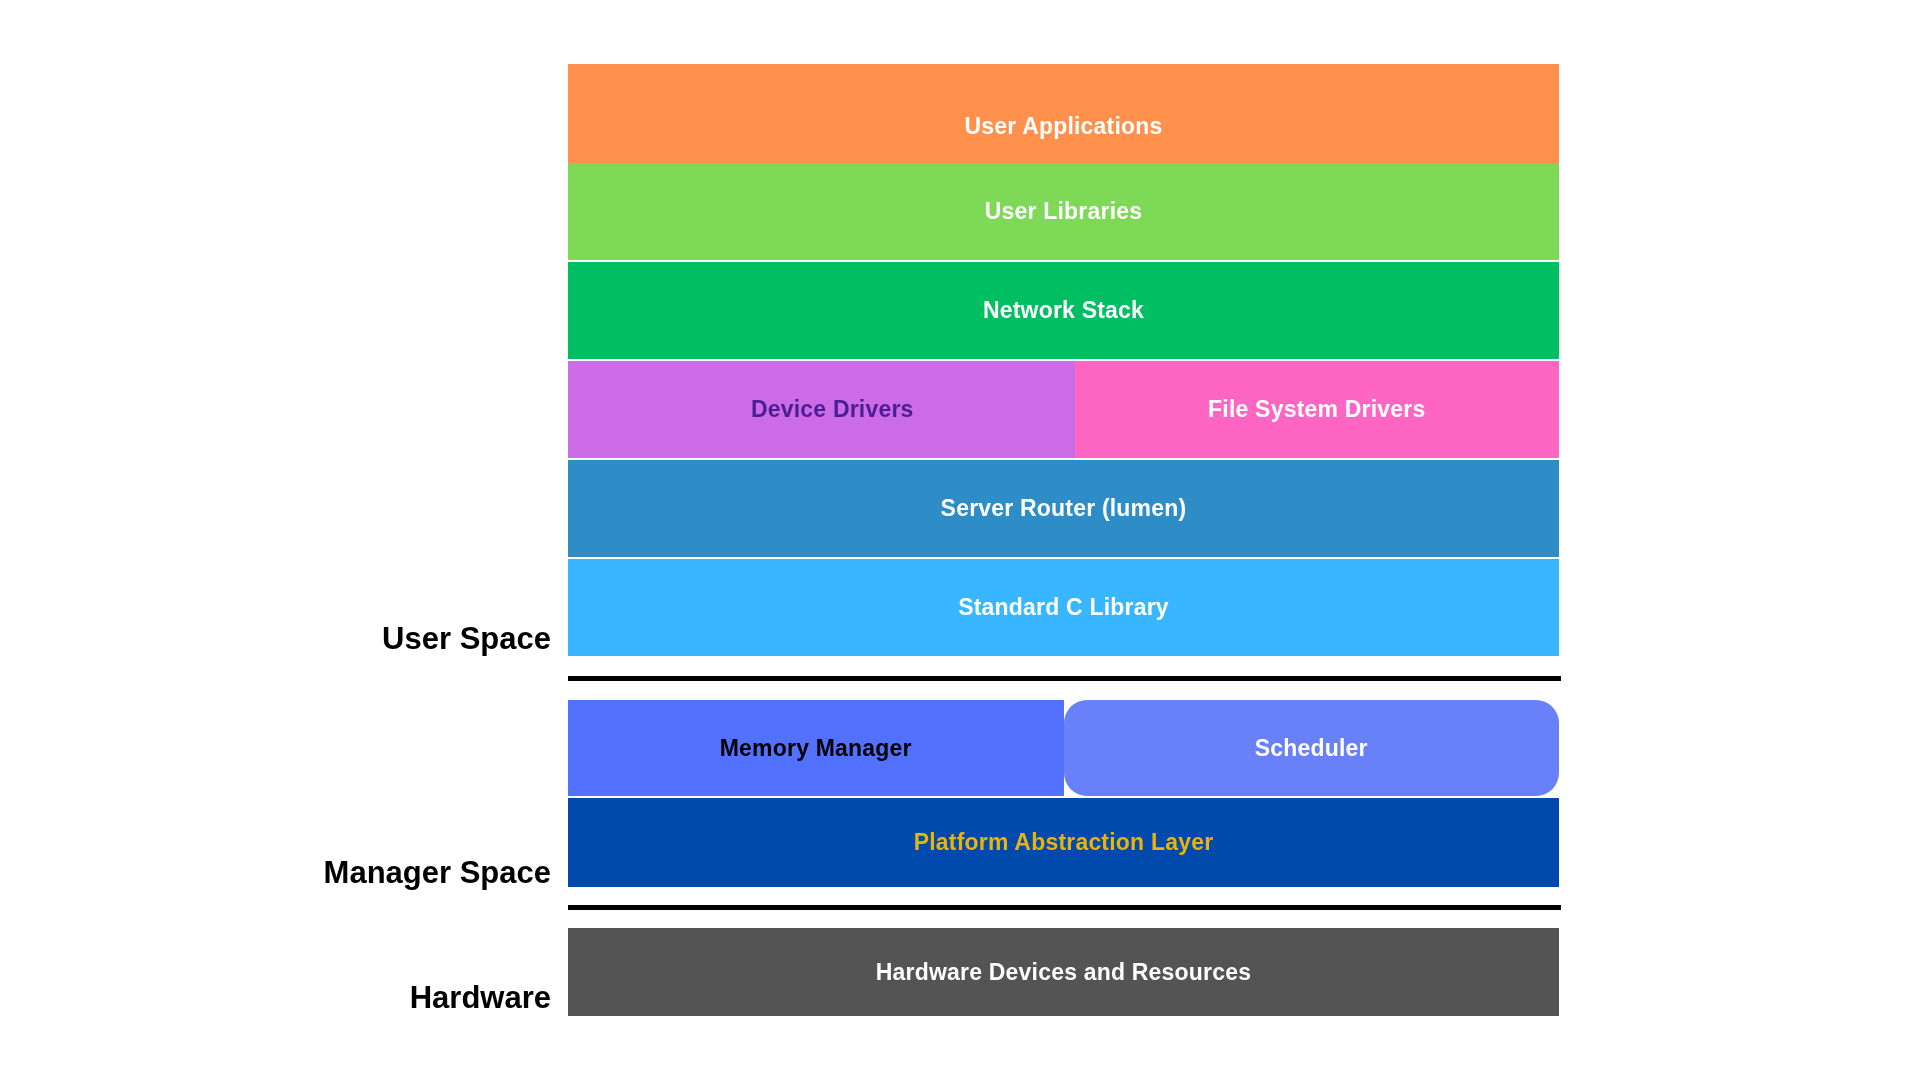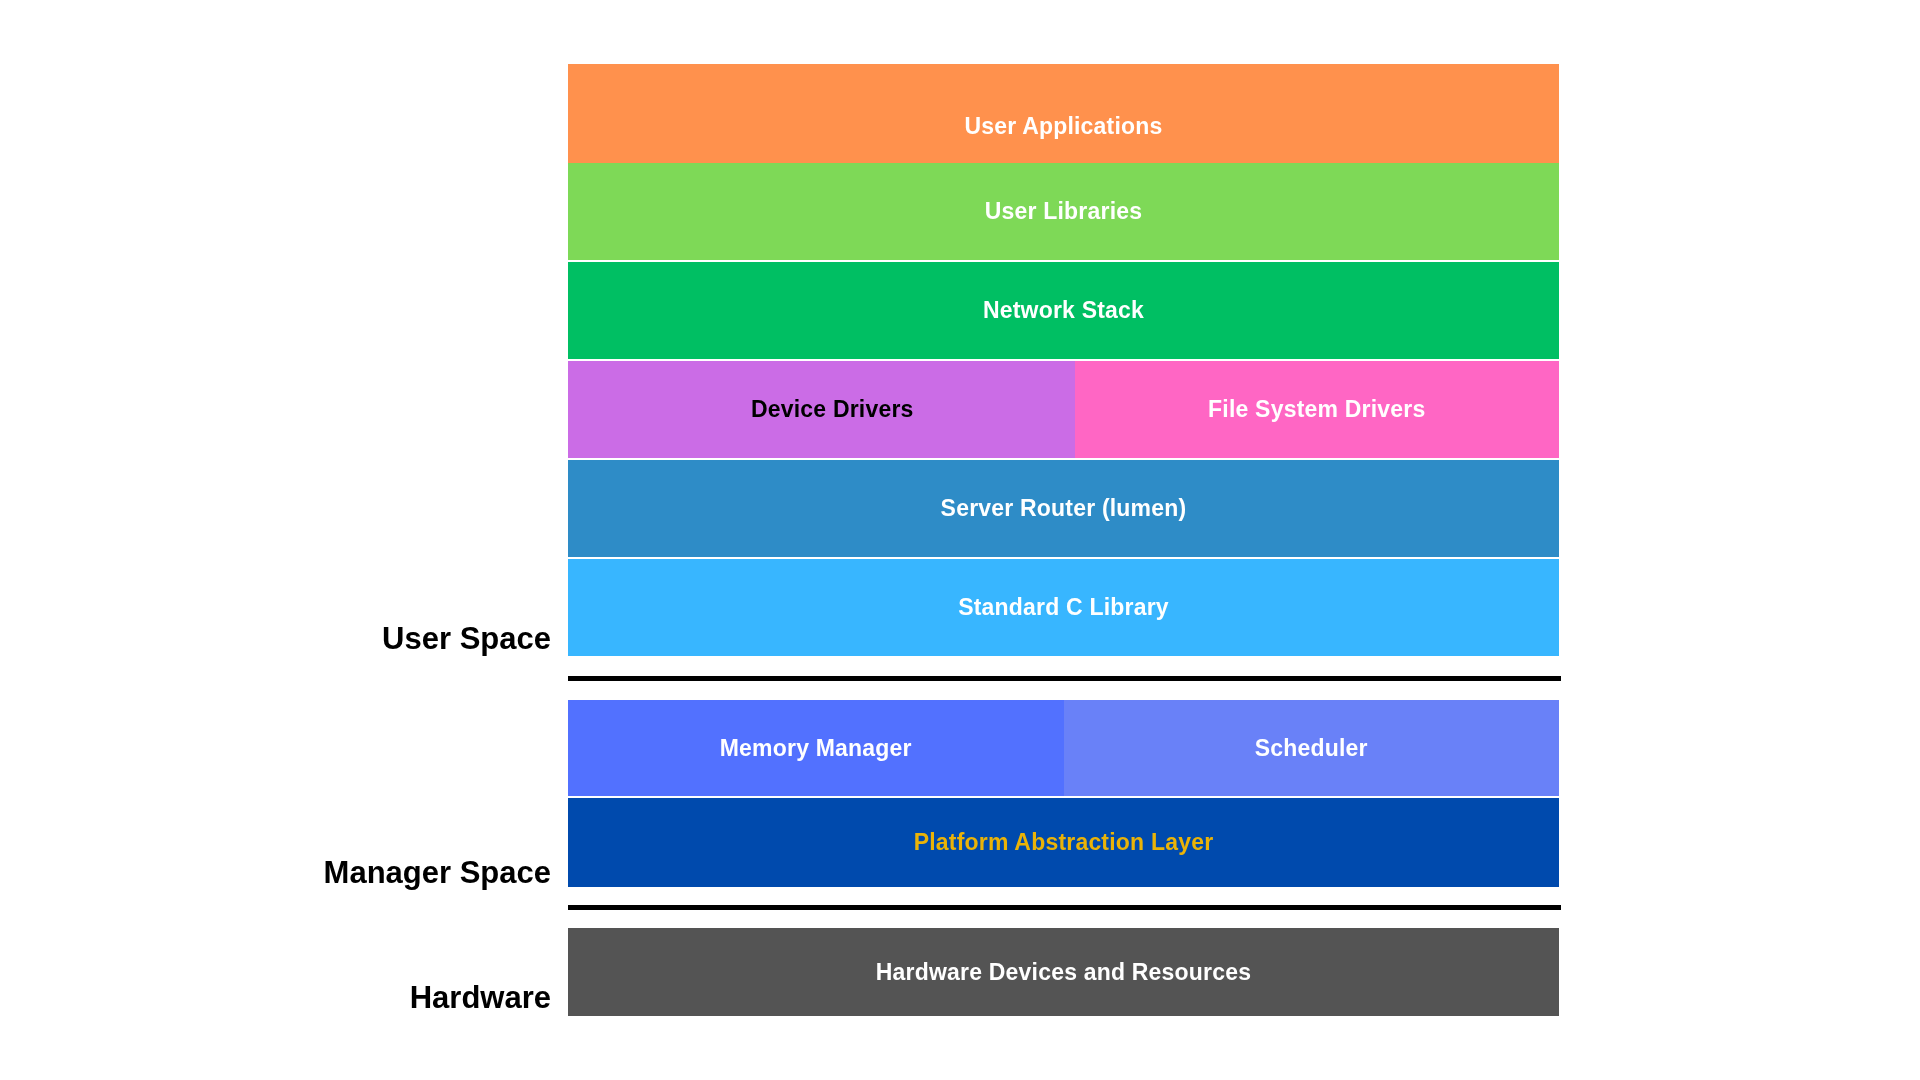--- a/index.html
+++ b/index.html
@@ -67,32 +67,32 @@
 <div class="layer-row" style="top: 64px; height: 124px;">
       <div class="layer-cell" style="background: rgb(255, 145, 77); color: rgb(255, 255, 255);">User Applications</div>
     </div>
     <div class="layer-row" style="top: 163px; height: 97px;">
       <div class="layer-cell" style="background: rgb(126, 217, 87); color: rgb(255, 255, 255);">User Libraries</div>
     </div>
     <div class="layer-row" style="top: 262px; height: 97px;">
       <div class="layer-cell" style="background: rgb(0, 191, 99); color: rgb(255, 255, 255);">Network Stack</div>
     </div>
     <div class="layer-row" style="top: 361px; height: 97px;">
-      <div class="layer-cell" style="background: rgb(203, 108, 230); color: #000000; padding-left: 22px;">Device Drivers</div>
+      <div class="layer-cell" style="background: rgb(203, 108, 230); color: #4c1d95; padding-left: 22px;">Device Drivers</div>
       <div class="layer-cell" style="background: rgb(255, 102, 196); color: rgb(255, 255, 255);">File System Drivers</div>
     </div>
     <div class="layer-row" style="top: 460px; height: 97px;">
       <div class="layer-cell" style="background: rgb(46, 140, 199); color: rgb(255, 255, 255);">Server Router (lumen)</div>
     </div>
     <div class="layer-row" style="top: 559px; height: 97px; border-radius: 15px;">
       <div class="layer-cell" style="background: rgb(56, 182, 255); color: rgb(255, 255, 255);">Standard C Library</div>
     </div>
     <div class="layer-row" style="top: 700px; height: 96px;">
-      <div class="layer-cell" style="background: rgb(82, 113, 255); color: #ffffff;">Memory Manager</div>
-      <div class="layer-cell" style="background: rgb(105, 129, 248); color: rgb(255, 255, 255);">Scheduler</div>
+      <div class="layer-cell" style="background: rgb(82, 113, 255); color: #000000;">Memory Manager</div>
+      <div class="layer-cell" style="background: rgb(105, 129, 248); color: rgb(255, 255, 255); border-radius: 23px;">Scheduler</div>
     </div>
     <div class="layer-row" style="top: 798px; height: 89px;">
       <div class="layer-cell" style="background: rgb(0, 74, 173); color: #eab308;">Platform Abstraction Layer</div>
     </div>
     <div class="layer-row" style="top: 928px; height: 88px;">
       <div class="layer-cell" style="background: rgb(84, 84, 84); color: rgb(255, 255, 255);">Hardware Devices and Resources</div>
     </div>
   </div>
 
 </body></html>

